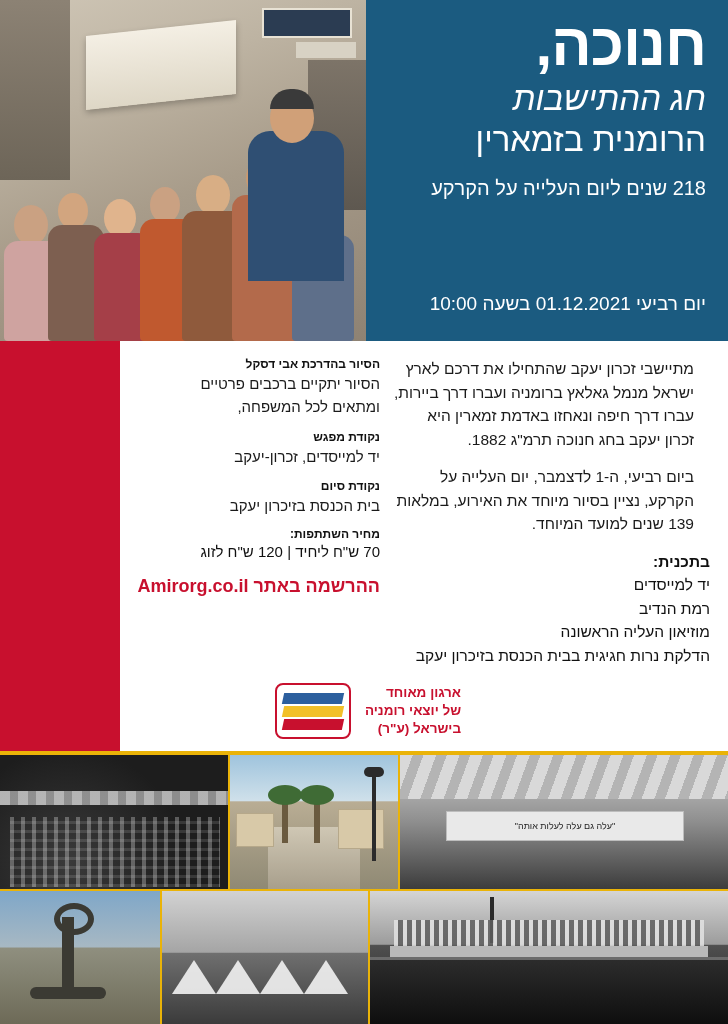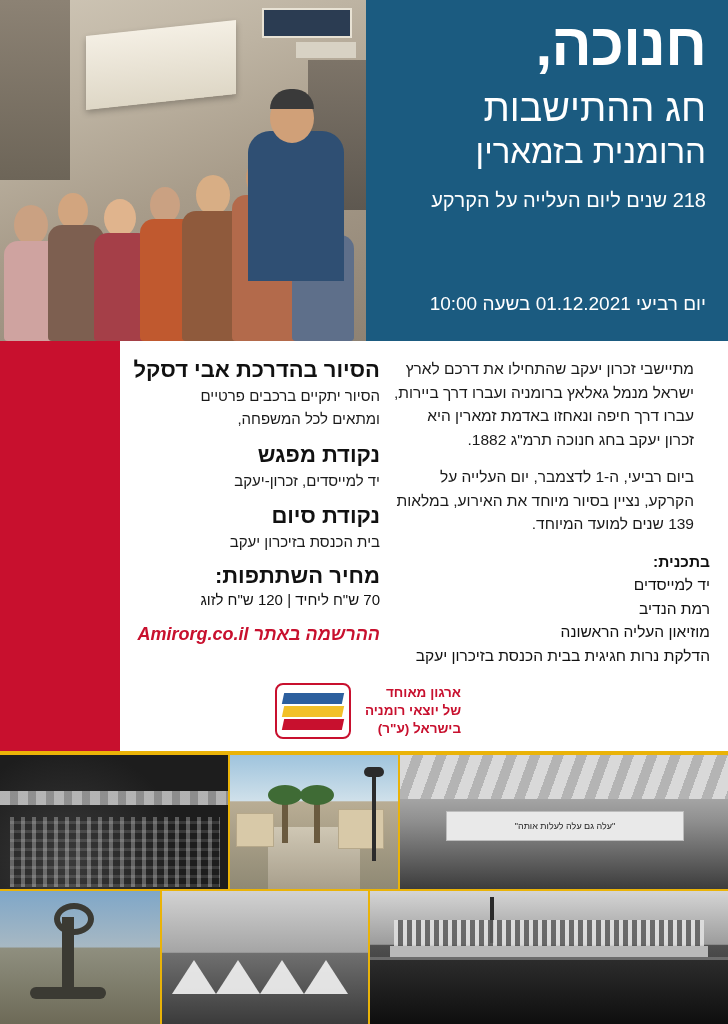--- a/index.html
+++ b/index.html
@@ -44,24 +44,25 @@
     direction: rtl;
   }
   .title-main {
     font-size: 60px;
     font-weight: bold;
     line-height: 1.02;
     letter-spacing: -1px;
     margin: 0;
   }
   .title-line2 {
-    font-size: 38px;
+    font-size: 33px;
     font-weight: normal;
     line-height: 1.24;
-    margin-top: 10px;
+    margin-top: 4px;
+    font-style: italic;
   }
   .title-line3 {
     font-size: 33px;
     font-weight: normal;
     line-height: 1.24;
   }
   .subtitle {
     font-size: 20px;
     line-height: 1.35;
     margin-top: 14px;
@@ -202,39 +203,38 @@
     font-weight: bold;
   }
   .prog-list {
     list-style: none;
     margin: 0;
     padding: 0;
     font-size: 15.5px;
     line-height: 1.52;
   }
   .sec-head {
-    font-size: 22px;
+    font-size: 12px;
     font-weight: bold;
     margin: 0 0 2px 0;
     color: #111;
   }
   .sec-body {
     font-size: 15px;
     line-height: 1.5;
     margin: 0 0 12px 0;
     color: #1a1a1a;
   }
   .sec-body.tight { margin-bottom: 10px; }
   .price-line { font-size: 15px; margin: 0 0 14px 0; }
   .register {
     font-size: 18px;
     color: #c8102e;
     font-weight: bold;
     margin-top: 16px;
-    font-style: italic;
   }
   .register .site { direction: ltr; unicode-bidi: embed; }
 
   
   .logo-row {
     position: absolute;
     top: 672px;
     left: 120px;
     width: 496px;
     height: 78px;

